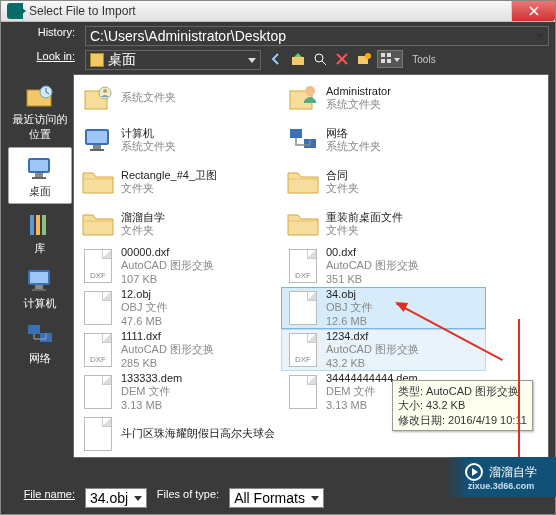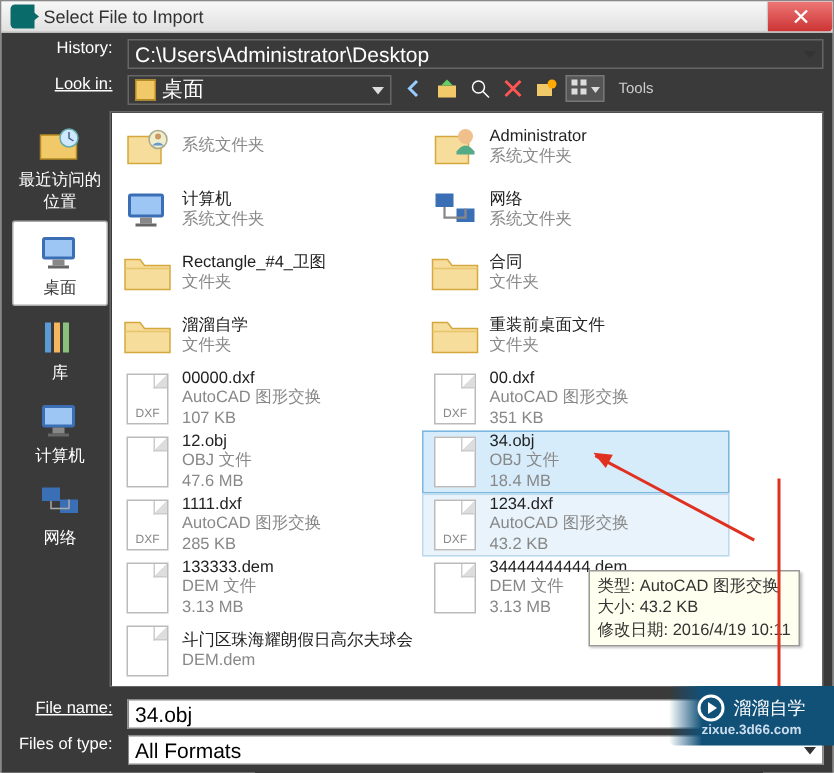--- a/index.html
+++ b/index.html
@@ -46,21 +46,21 @@
   .tile .meta { color:#888; }
   .folder-svg { width:34px; height:30px; }
   .file-rect { width:28px; height:34px; background:#fff; border:1px solid #bbb; display:flex; align-items:flex-end; justify-content:center; font-size:8px; color:#888; padding-bottom:2px; position:relative; }
   .file-rect::before { content:""; position:absolute; top:0; right:0; width:8px; height:8px; background:linear-gradient(135deg, transparent 48%, #ddd 50%); border-left:1px solid #ccc; border-bottom:1px solid #ccc; }
   .tooltip { position:absolute; background:#fffff0; border:1px solid #999; font-size:11px; padding:3px 5px; color:#333; box-shadow:1px 1px 2px rgba(0,0,0,0.3); line-height:1.3; }
   .arrow-red { position:absolute; pointer-events:none; }
   .arrow-red.a1 { right:38px; top:226px; width:120px; height:60px; transform:rotate(28deg); }
   .arrow-red.a1::before { content:""; position:absolute; width:100%; height:2px; background:#e03020; top:50%; }
   .arrow-red.a1::after { content:""; position:absolute; left:-2px; top:50%; margin-top:-5px; border-right:12px solid #e03020; border-top:5px solid transparent; border-bottom:5px solid transparent; }
   .arrow-red.a2 { right:28px; top:244px; width:2px; height:192px; background:#e03020; }
-  .bottom-rows { display:flex; flex-direction:column; gap:4px; padding-top:4px; }
+  .bottom-rows { display:flex; gap:4px; padding-top:4px;margin-top:22px; }
   .bottom-rows .combo.val { flex:1; color:#000; background:#fff; border:1px solid #888; }
   .watermark { position:absolute; right:0; bottom:18px; width:110px; height:40px; background:linear-gradient(90deg, rgba(17,81,120,0) 0%, #115178 20%); color:#fff; display:flex; align-items:center; justify-content:center; flex-direction:column; font-size:12px; border-radius:4px 0 0 4px; }
   .watermark .play { width:18px; height:18px; border:2px solid #fff; border-radius:50%; display:flex; align-items:center; justify-content:center; margin-right:4px; }
   .watermark .play::before { content:""; border-left:6px solid #fff; border-top:4px solid transparent; border-bottom:4px solid transparent; margin-left:2px; }
   .wm-row { display:flex; align-items:center; gap:2px; }
   .wm-url { font-size:9px; color:#cde;font-weight:bold; }
 </style>
 </head>
 <body>
 
@@ -282,21 +282,20 @@
                   <div class="meta">DEM 文件</div>
                   <div class="meta">3.13 MB</div>
                 </div>
               </div>
               <div class="tile">
                 <div class="ico">
                   <div class="file-rect"></div>
                 </div>
                 <div class="txt">
                   <div class="name">斗门区珠海耀朗假日高尔夫球会</div>
-                  <div class="meta">DEM.dem</div>
                 </div>
               </div>
             </div>
           <div class="file-col" id="col2">
               <div class="tile">
                 <div class="ico">
                   <svg width="34" height="34" viewBox="0 0 34 34">
                     <rect x="4" y="10" width="22" height="18" fill="#f7dd9b" stroke="#d4a83d"></rect>
                     <circle cx="24" cy="10" r="5" fill="#f0c08c"></circle>
                     <path d="M18 20 Q24 12 30 20 L30 22 L18 22 Z" fill="#5a8"></path>
@@ -354,21 +353,21 @@
                   <div class="meta">351 KB</div>
                 </div>
               </div>
               <div class="tile sel">
                 <div class="ico">
                   <div class="file-rect"></div>
                 </div>
                 <div class="txt">
                   <div class="name">34.obj</div>
                   <div class="meta">OBJ 文件</div>
-                  <div class="meta">18.4 MB</div>
+                  <div class="meta">12.6 MB</div>
                 </div>
               </div>
               <div class="tile hov">
                 <div class="ico">
                   <div class="file-rect">DXF</div>
                 </div>
                 <div class="txt">
                   <div class="name">1234.dxf</div>
                   <div class="meta">AutoCAD 图形交换</div>
                   <div class="meta">43.2 KB</div>

